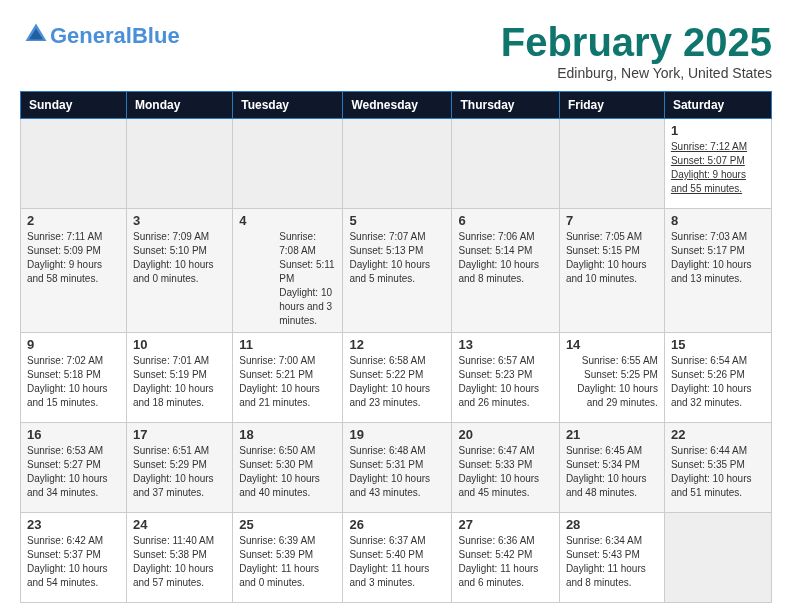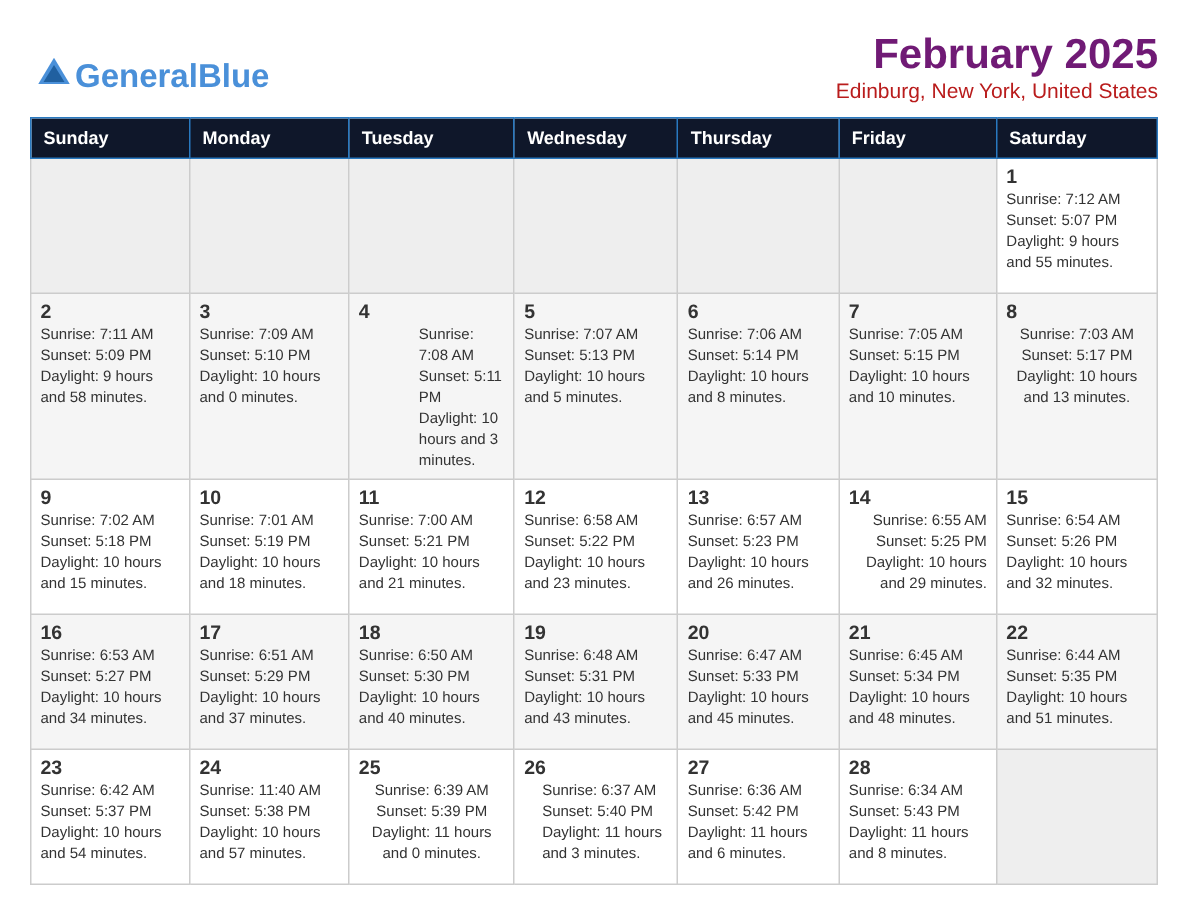--- a/index.html
+++ b/index.html
@@ -6,21 +6,21 @@
     body {
       font-family: Arial, sans-serif;
       background: #fff;
       width: 792px;
       min-height: 612px;
       padding: 20px;
     }
     .header {
       display: flex;
       justify-content: space-between;
-      align-items: flex-end;
+      align-items: flex-start;
       margin-bottom: 10px;
       gap: 20px;
     }
     .logo {
       display: flex;
       align-items: center;
     }
     .logo-text {
       font-size: 22px;
       font-weight: bold;
@@ -32,27 +32,27 @@
     }
     .logo-icon {
       width: 28px;
       height: 28px;
       margin-left: 2px;
     }
     .title-block {
       text-align: right;
     }
     .month-title {
-      font-size: 28px;
+      font-size: 40px;
       font-weight: bold;
-      color: #701a75;
+      color: #0f766e;
     }
     .location {
       font-size: 14px;
-      color: #b91c1c;
+      color: #404040;
     }
     table {
       width: 100%;
       border-collapse: collapse;
     }
     thead tr {
       background-color: #0f172a;
     }
     thead th {
       color: #fff;
@@ -131,21 +131,21 @@
   <tbody id="calendar-body">
   <tr>
         <td class="empty"></td>
         <td class="empty"></td>
         <td class="empty"></td>
         <td class="empty"></td>
         <td class="empty"></td>
         <td class="empty"></td>
         <td>
           <span class="day-num">1</span>
-          <div class="day-info" style="white-space: pre-line;">Sunrise: 7:12 AM
+          <div class="day-info" style="white-space: pre-line; text-decoration: underline;">Sunrise: 7:12 AM
 Sunset: 5:07 PM
 Daylight: 9 hours and 55 minutes.</div>
         </td>
       </tr>
       <tr>
         <td>
           <span class="day-num">2</span>
           <div class="day-info" style="white-space: pre-line;">Sunrise: 7:11 AM
 Sunset: 5:09 PM
 Daylight: 9 hours and 58 minutes.</div>
@@ -175,21 +175,21 @@
 Daylight: 10 hours and 8 minutes.</div>
         </td>
         <td>
           <span class="day-num">7</span>
           <div class="day-info" style="white-space: pre-line;">Sunrise: 7:05 AM
 Sunset: 5:15 PM
 Daylight: 10 hours and 10 minutes.</div>
         </td>
         <td>
           <span class="day-num">8</span>
-          <div class="day-info" style="white-space: pre-line; text-align: center;">Sunrise: 7:03 AM
+          <div class="day-info" style="white-space: pre-line;">Sunrise: 7:03 AM
 Sunset: 5:17 PM
 Daylight: 10 hours and 13 minutes.</div>
         </td>
       </tr>
       <tr>
         <td>
           <span class="day-num">9</span>
           <div class="day-info" style="white-space: pre-line;">Sunrise: 7:02 AM
 Sunset: 5:18 PM
 Daylight: 10 hours and 15 minutes.</div>
@@ -283,27 +283,27 @@
 Daylight: 10 hours and 54 minutes.</div>
         </td>
         <td>
           <span class="day-num">24</span>
           <div class="day-info" style="white-space: pre-line;">Sunrise: 11:40 AM
 Sunset: 5:38 PM
 Daylight: 10 hours and 57 minutes.</div>
         </td>
         <td>
           <span class="day-num">25</span>
-          <div class="day-info" style="white-space: pre-line; text-align: center;">Sunrise: 6:39 AM
+          <div class="day-info" style="white-space: pre-line;">Sunrise: 6:39 AM
 Sunset: 5:39 PM
 Daylight: 11 hours and 0 minutes.</div>
         </td>
         <td>
           <span class="day-num">26</span>
-          <div class="day-info" style="white-space: pre-line; margin-left: 12px;">Sunrise: 6:37 AM
+          <div class="day-info" style="white-space: pre-line;">Sunrise: 6:37 AM
 Sunset: 5:40 PM
 Daylight: 11 hours and 3 minutes.</div>
         </td>
         <td>
           <span class="day-num">27</span>
           <div class="day-info" style="white-space: pre-line;">Sunrise: 6:36 AM
 Sunset: 5:42 PM
 Daylight: 11 hours and 6 minutes.</div>
         </td>
         <td>

